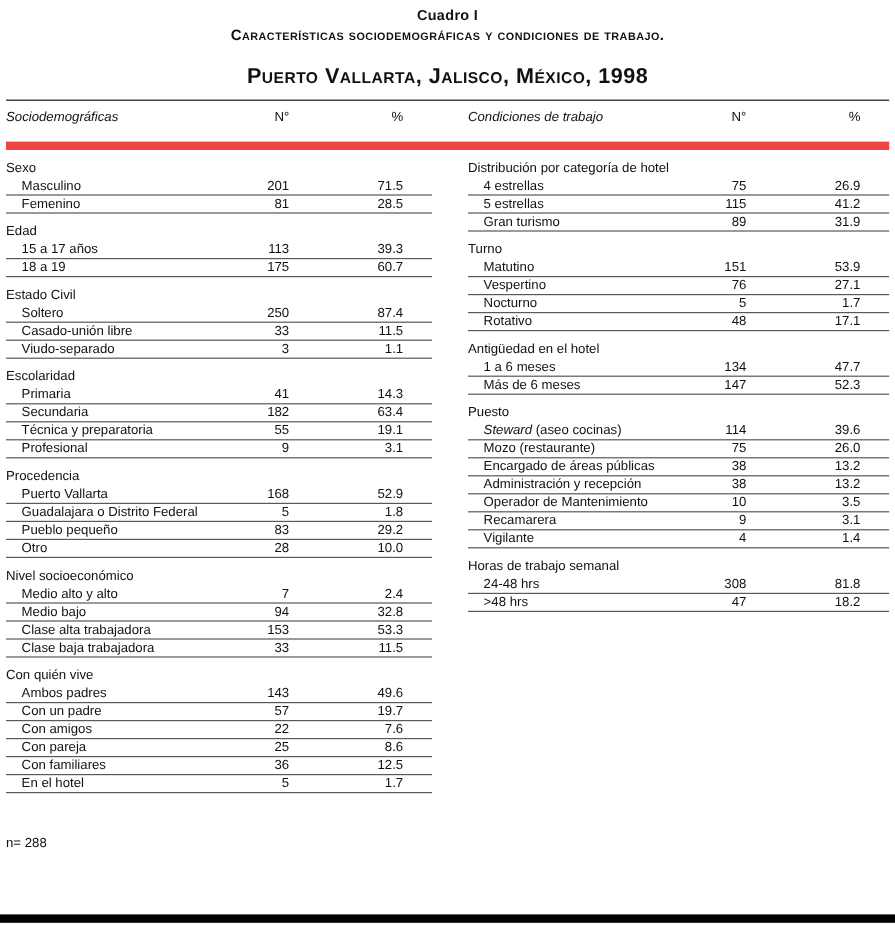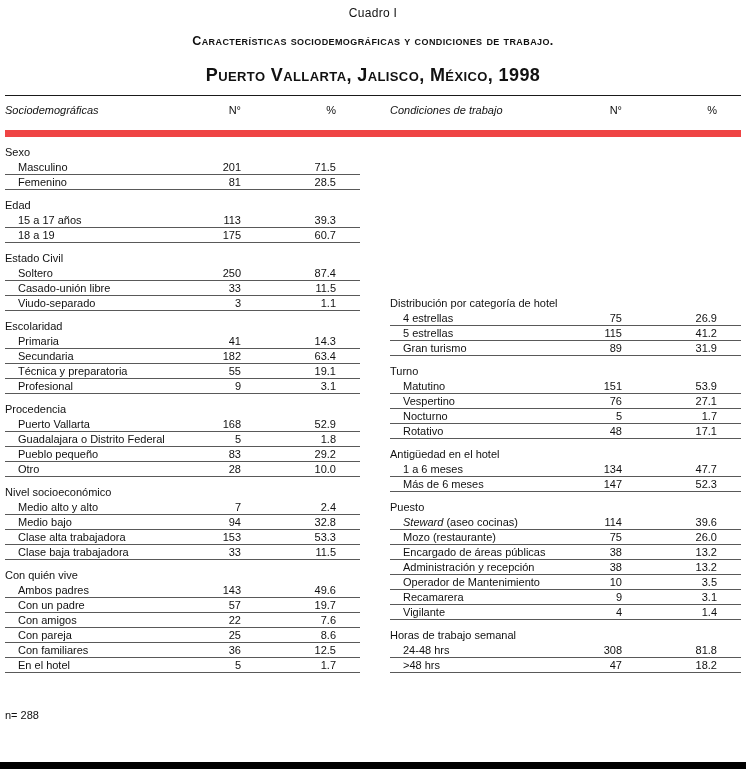--- a/index.html
+++ b/index.html
@@ -2,32 +2,32 @@
 <html><head>
 <meta charset="utf-8">
 <style>
   *{margin:0;padding:0;box-sizing:border-box}
   html,body{background:#fff}
   body{
     width:746px;height:775px;position:relative;overflow:hidden;
     font-family:"Liberation Sans",sans-serif;color:#111;
   }
   .page{position:absolute;inset:0;padding:6px 5px 0 5px}
-  .t1{text-align:center;font-size:12px;font-weight:normal;letter-spacing:.3px}
-  .t2{text-align:center;font-size:12.5px;font-weight:bold;font-variant:small-caps;letter-spacing:.4px;margin-top:14px}
+  .t1{text-align:center;font-size:12px;font-weight:bold;letter-spacing:.3px}
+  .t2{text-align:center;font-size:12.5px;font-weight:bold;font-variant:small-caps;letter-spacing:.4px;margin-top:2px}
   .t3{text-align:center;font-size:18px;font-weight:bold;font-variant:small-caps;letter-spacing:.4px;margin-top:17px}
   .toprule{border-top:1px solid #1a1a1a;margin-top:9px}
   .headband{display:flex;border-bottom:7px solid #ef4444;padding:8px 0 14px}
   .colhead{display:grid;grid-template-columns:1fr 70px 95px;font-size:11px;align-items:end}
   .w-left{width:355px}
   .w-right{width:351px}
   .colgap{width:30px;flex:0 0 30px}
   .hlabel{font-style:italic}
   .hnum{text-align:right;padding-right:24px}
-  .cols{display:flex;margin-top:8px;align-items:flex-end}
+  .cols{display:flex;margin-top:8px;align-items:flex-start}
   .col > .section:not(:first-child){margin-top:8px}
   .cat{height:15px;line-height:15px;font-size:11px;white-space:nowrap}
   .row{
     display:grid;grid-template-columns:1fr 70px 95px;
     height:15px;line-height:14px;border-bottom:1px solid #595959;font-size:11px;
   }
   .lbl{padding-left:13px;white-space:nowrap;overflow:hidden}
   .lbl em{font-style:italic}
   .num{text-align:right;padding-right:24px;font-variant-numeric:lining-nums}
   .footnote{font-size:11px;margin-top:36px}

